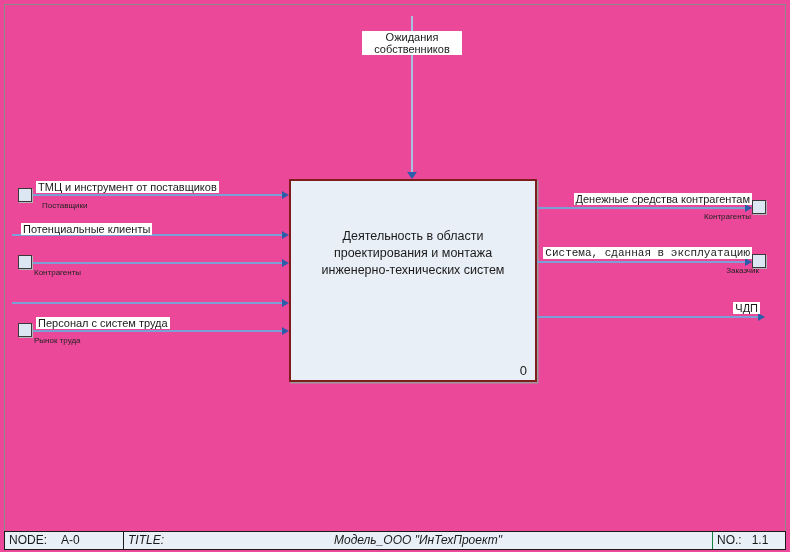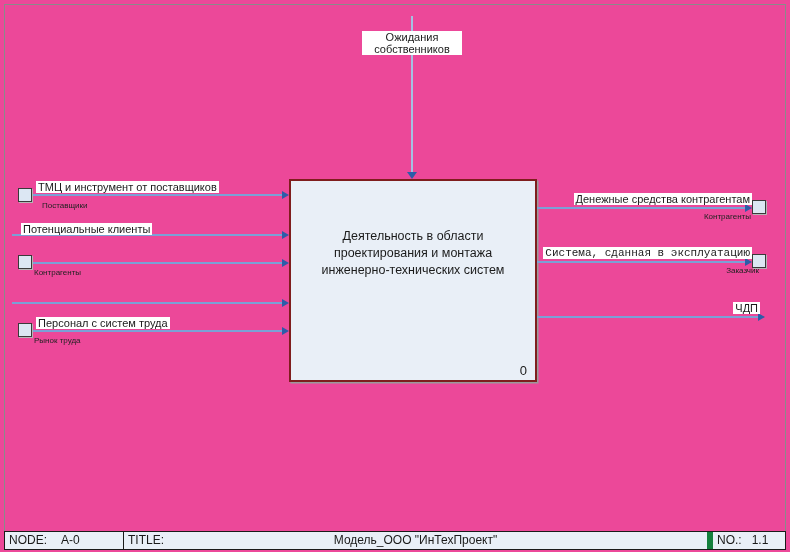--- a/index.html
+++ b/index.html
@@ -35,21 +35,21 @@
 
   .ctl-label{position:absolute;left:362px;top:31px;width:100px;text-align:center;
     font-size:11px;line-height:12px;background:#ffffff;}
 
   
   .footer{position:absolute;left:4px;top:531px;width:782px;height:19px;
     border:1px solid #1a1a1a;box-sizing:border-box;background:#e9eff7;
     display:flex;font-size:12px;line-height:17px;}
   .footer .cell{position:relative;height:100%;box-sizing:border-box;}
   .cell-node{width:119px;border-right:1px solid #1a1a1a;display:flex;}
-  .cell-title{width:589px;border-right:6px solid #15803d;}
+  .cell-title{width:589px;border-right:1px solid #15803d;font-style:italic;}
   .cell-no{flex:1;display:flex;}
   .cell-node .k{padding-left:4px;}
   .cell-node .v{padding-left:14px;}
   .cell-title .k{position:absolute;left:4px;top:0;}
   .cell-title .v{display:block;text-align:center;width:100%;}
   .cell-no .k{padding-left:4px;}
   .cell-no .v{padding-left:10px;text-align:center;}
 </style>
 </head>
 <body>

